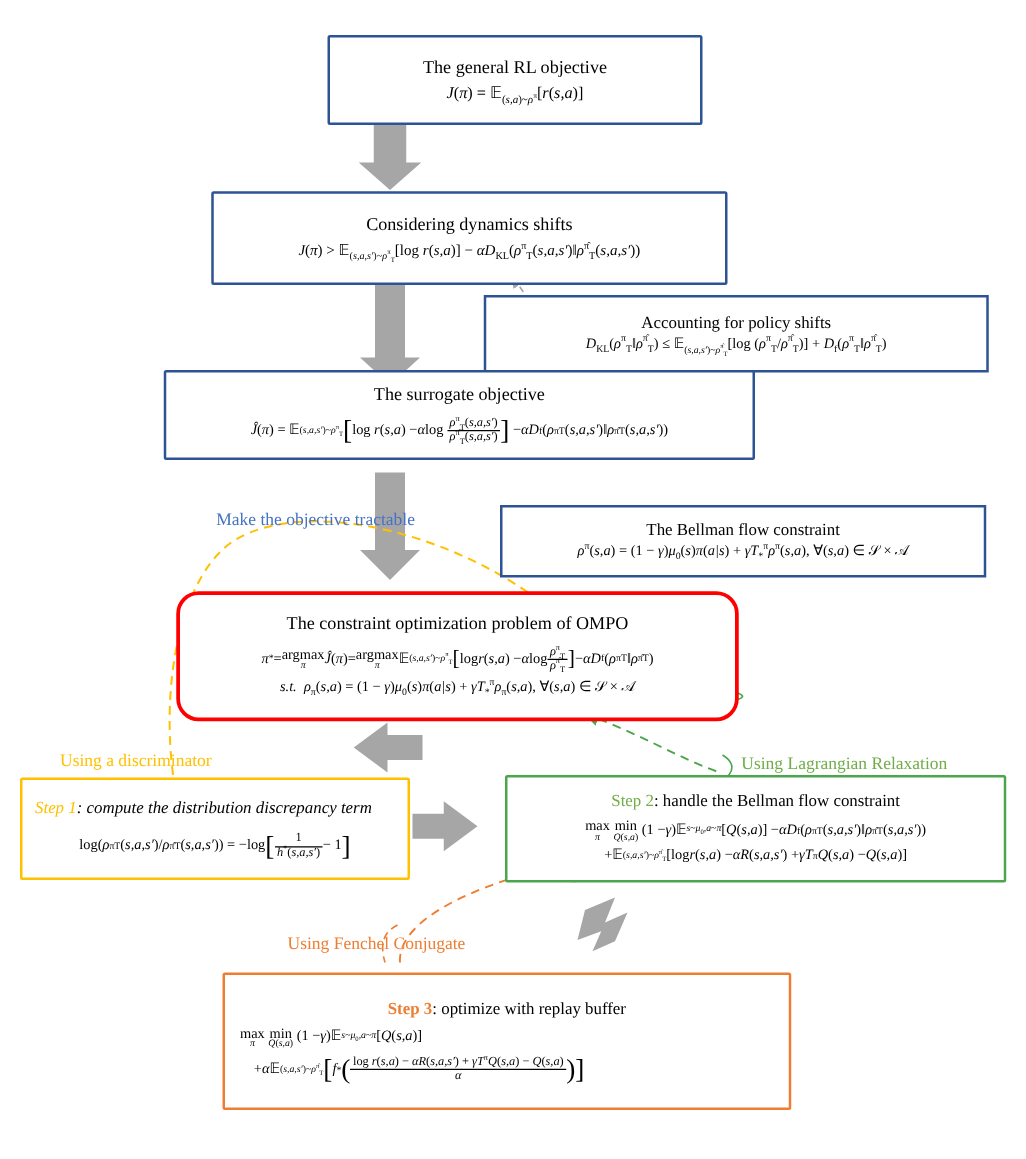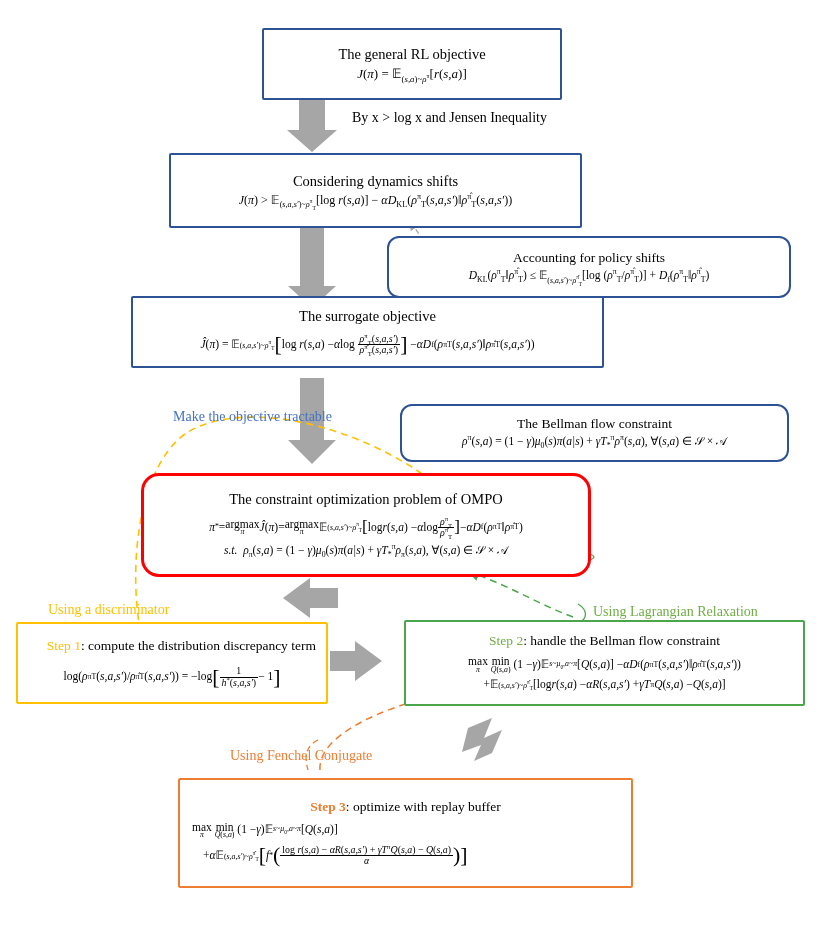--- a/index.html
+++ b/index.html
@@ -8,21 +8,21 @@
     width:821px;height:927px;position:relative;overflow:hidden;
   }
   #canvas{position:absolute;left:0;top:0;width:821px;height:927px;}
   svg.layer{position:absolute;left:0;top:0;width:821px;height:927px;pointer-events:none;}
   .box{
     position:absolute;box-sizing:border-box;background:#fff;
     display:flex;flex-direction:column;align-items:center;justify-content:center;
     text-align:center;
   }
   .rounded{border-radius:2px;}
-  .sharp{border-radius:12px;}
+  .sharp{border-radius:0;}
   .b-blue{border:2px solid #2E5395;}
   .b-red{border:3px solid #FF0000;}
   .b-yellow{border:2.5px solid #FFC000;}
   .b-green{border:2.5px solid #4BA64B;}
   .b-orange{border:2.5px solid #ED7D31;}
   .title{font-size:14.5px;color:#000;line-height:1.2;margin-bottom:2px;}
   .title.small{font-size:13.5px;}
   .eq{font-size:13px;color:#000;line-height:1.35;font-family:"Liberation Serif",serif;}
   .eq.sm{font-size:12px;}
   .eq.xs{font-size:11.5px;}
@@ -118,21 +118,20 @@
     <path d="M318,740 C306,746 304,756 308,770" stroke="#ED7D31" stroke-width="1.3" fill="none" stroke-dasharray="6,4"></path>
   </svg>
 
   <div class="box rounded b-blue" style="left:262px;top:28px;width:300px;height:72px;">
     <div class="title">The general RL objective</div>
     <div class="eq">
       <span class="it">J</span>(<span class="it">π</span>) = 𝔼<span class="sub">(<span class="it">s,a</span>)~<span class="it">ρ</span><span class="sup">π</span></span>[<span class="it">r</span>(<span class="it">s,a</span>)]
     </div>
   </div>
 
-  <div class="lbl lbl-black" style="left:352px;top:110px;">By x &gt; log x and Jensen Inequality</div>
 
   <div class="box rounded b-blue" style="left:169px;top:153px;width:413px;height:75px;">
     <div class="title">Considering dynamics shifts</div>
     <div class="eq sm">
       <span class="it">J</span>(<span class="it">π</span>) &gt; 𝔼<span class="sub">(<span class="it">s,a,s′</span>)~<span class="it">ρ</span><span class="sup">π</span><span class="sub">T</span></span>[log <span class="it">r</span>(<span class="it">s,a</span>)] − <span class="it">αD</span><span class="sub">KL</span>(<span class="it">ρ</span><span class="sup">π</span><span class="sub">T</span>(<span class="it">s,a,s′</span>)‖<span class="it">ρ</span><span class="sup">π̂</span><span class="sub">T</span>(<span class="it">s,a,s′</span>))
     </div>
   </div>
 
   <div class="box sharp b-blue" style="left:387px;top:236px;width:404px;height:62px;">
     <div class="title small">Accounting for policy shifts</div>
@@ -176,21 +175,21 @@
     </div>
     <div class="eq xs" style="margin-top:5px;">
       <span class="it">s.t.</span>&nbsp; <span class="it">ρ</span><span class="sub">π</span>(<span class="it">s,a</span>) = (1 − <span class="it">γ</span>)<span class="it">μ</span><span class="sub">0</span>(<span class="it">s</span>)<span class="it">π</span>(<span class="it">a|s</span>) + <span class="it">γT</span><span class="sub">*</span><span class="sup">π</span><span class="it">ρ</span><span class="sub">π</span>(<span class="it">s,a</span>), ∀(<span class="it">s,a</span>) ∈ 𝒮 × 𝒜
     </div>
   </div>
 
   <div class="lbl lbl-yellow" style="left:48px;top:602px;">Using a discriminator</div>
   <div class="lbl lbl-green" style="left:593px;top:604px;">Using Lagrangian Relaxation</div>
 
   <div class="box rounded b-yellow" style="left:16px;top:622px;width:312px;height:82px;align-items:flex-start;padding:0 10px;justify-content:center;">
-    <div class="title small" style="text-align:right;width:100%;">
+    <div class="title small" style="text-align:left;width:100%;font-style:italic;">
       <span class="step-y">Step 1</span><span>: compute the distribution discrepancy term</span>
     </div>
     <div class="eq xs row" style="margin-top:10px;width:100%;">
       log(<span class="it">ρ</span><span class="sup">π</span><span class="sub">T</span>(<span class="it">s,a,s′</span>)/<span class="it">ρ</span><span class="sup">π̂</span><span class="sub">T</span>(<span class="it">s,a,s′</span>)) = −log<span class="bigbr">[</span><span class="frac">
           <span class="num">1</span>
           <span class="den"><span class="it">h</span><span class="sup">*</span>(<span class="it">s,a,s′</span>)</span>
         </span>− 1<span class="bigbr">]</span>
     </div>
   </div>
 

